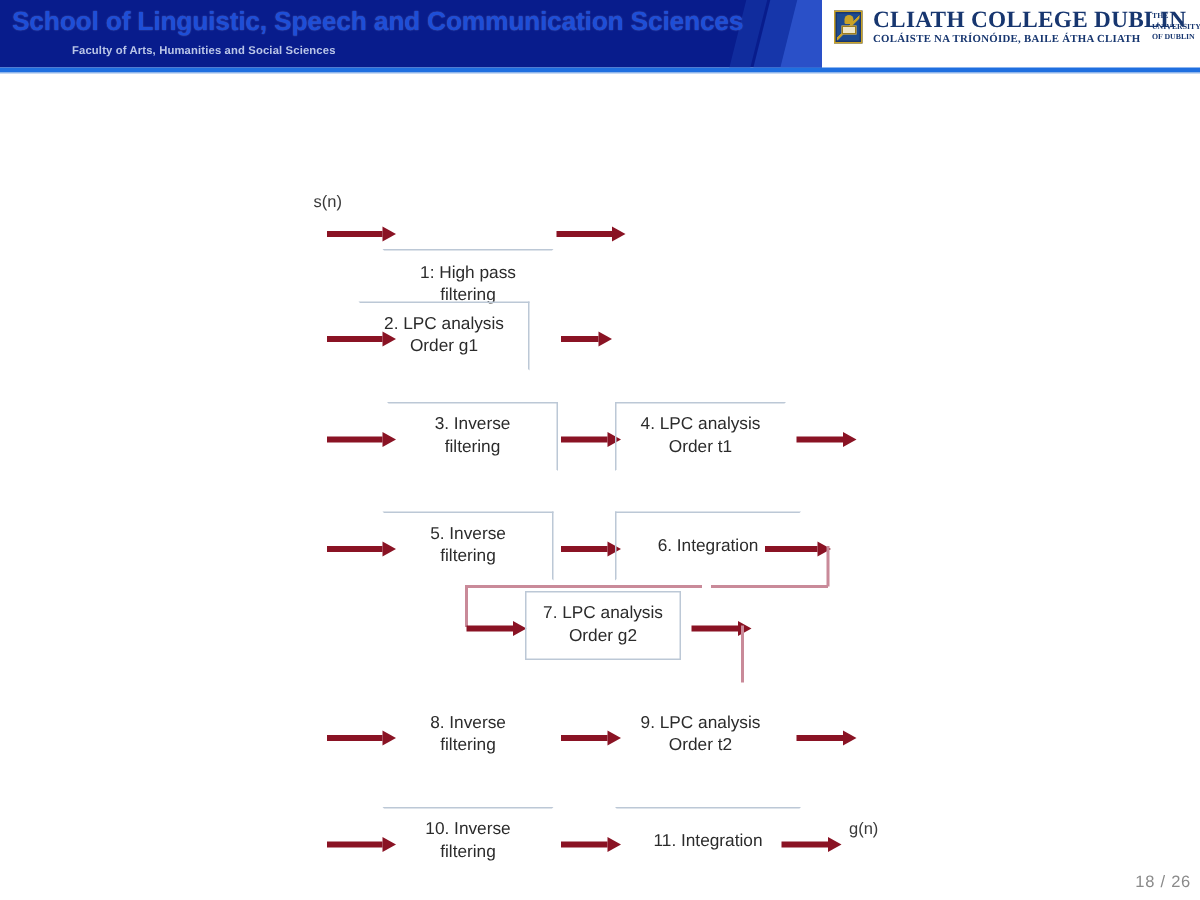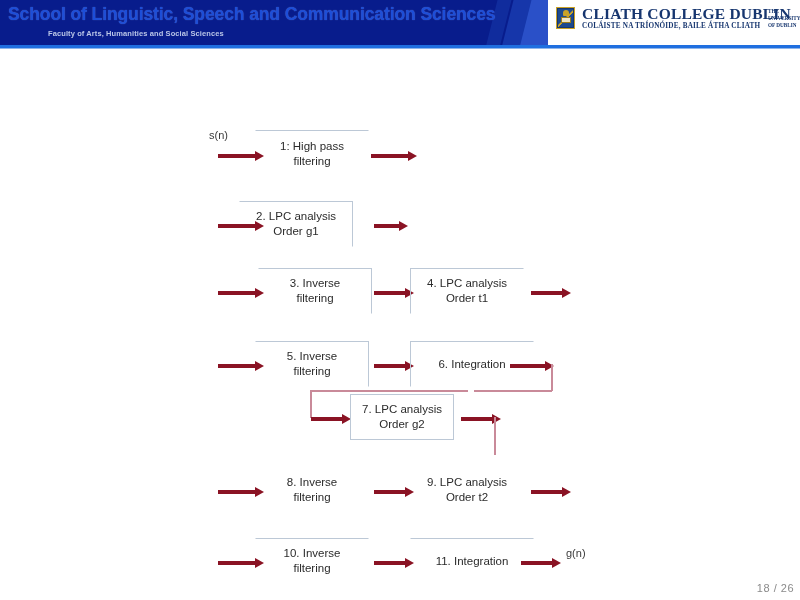--- a/index.html
+++ b/index.html
@@ -116,21 +116,21 @@
     background:transparent;
     color:#2b2b2b;
     font-size:11.5px;
     line-height:1.28;
     text-align:center;
     display:flex;align-items:center;justify-content:center;
     padding:2px 4px;
     white-space:pre-line;
   }
   
-  .fade-lr{border-left-color:transparent;border-right-color:transparent;}
+  .fade-lr{border-left-color:transparent;border-right-color:transparent;margin-top:36px;}
   .fade-b{border-bottom-color:transparent;}
   .fade-all-but-top{border-color:transparent;border-top-color:#bcc8d6;}
 
   
   .arrow{
     position:absolute;height:0;
   }
   .arrow .shaft{
     position:absolute;left:0;top:0;height:4px;background:#8a1324;
   }

